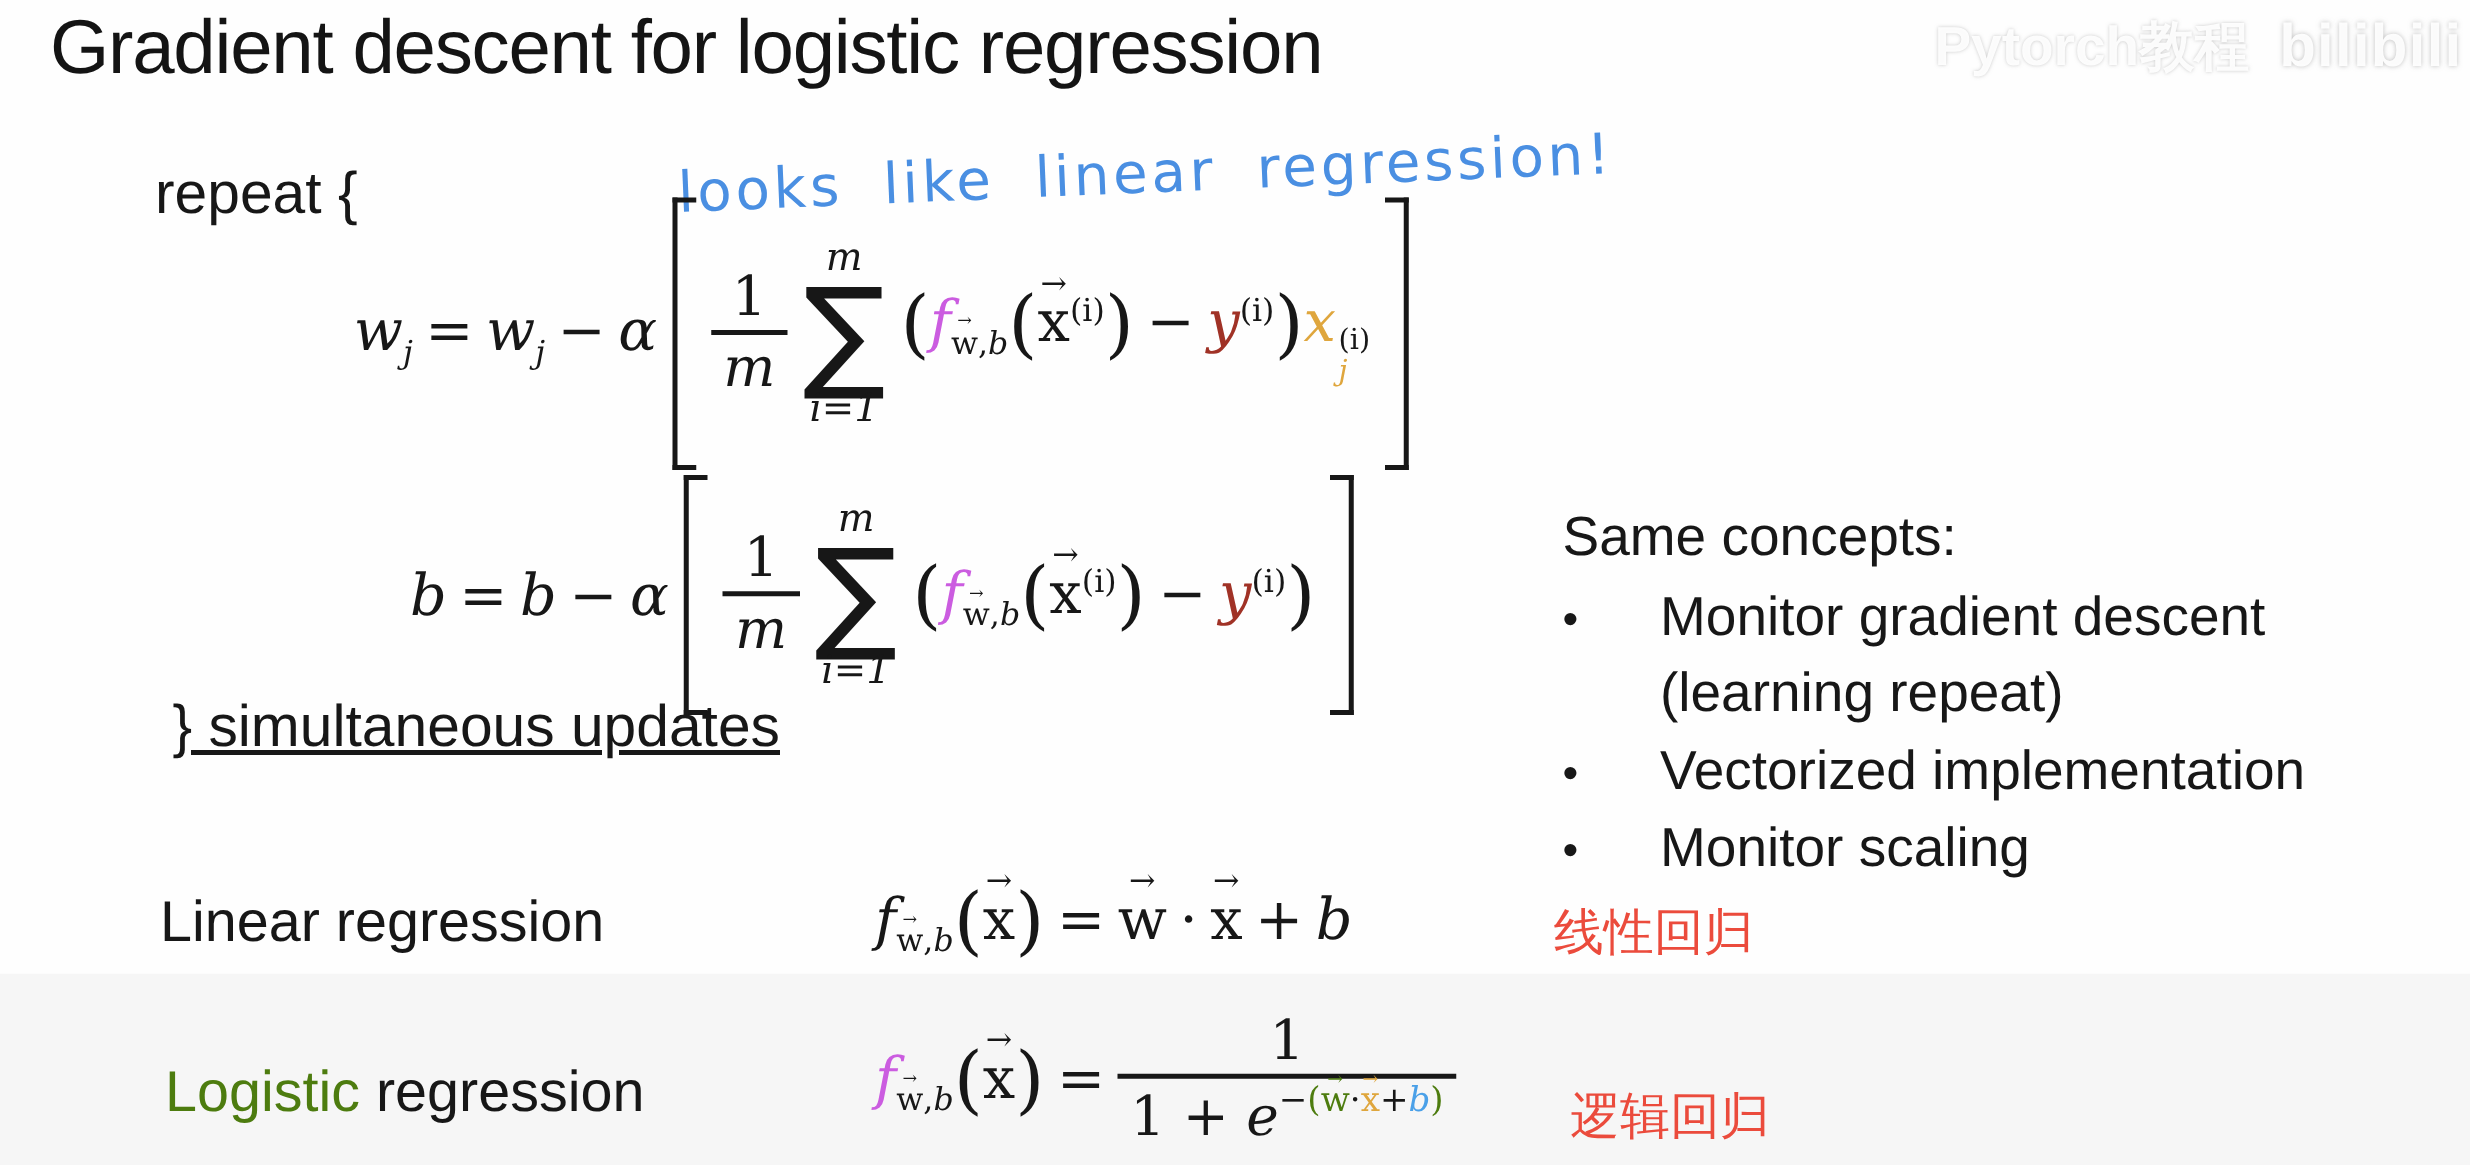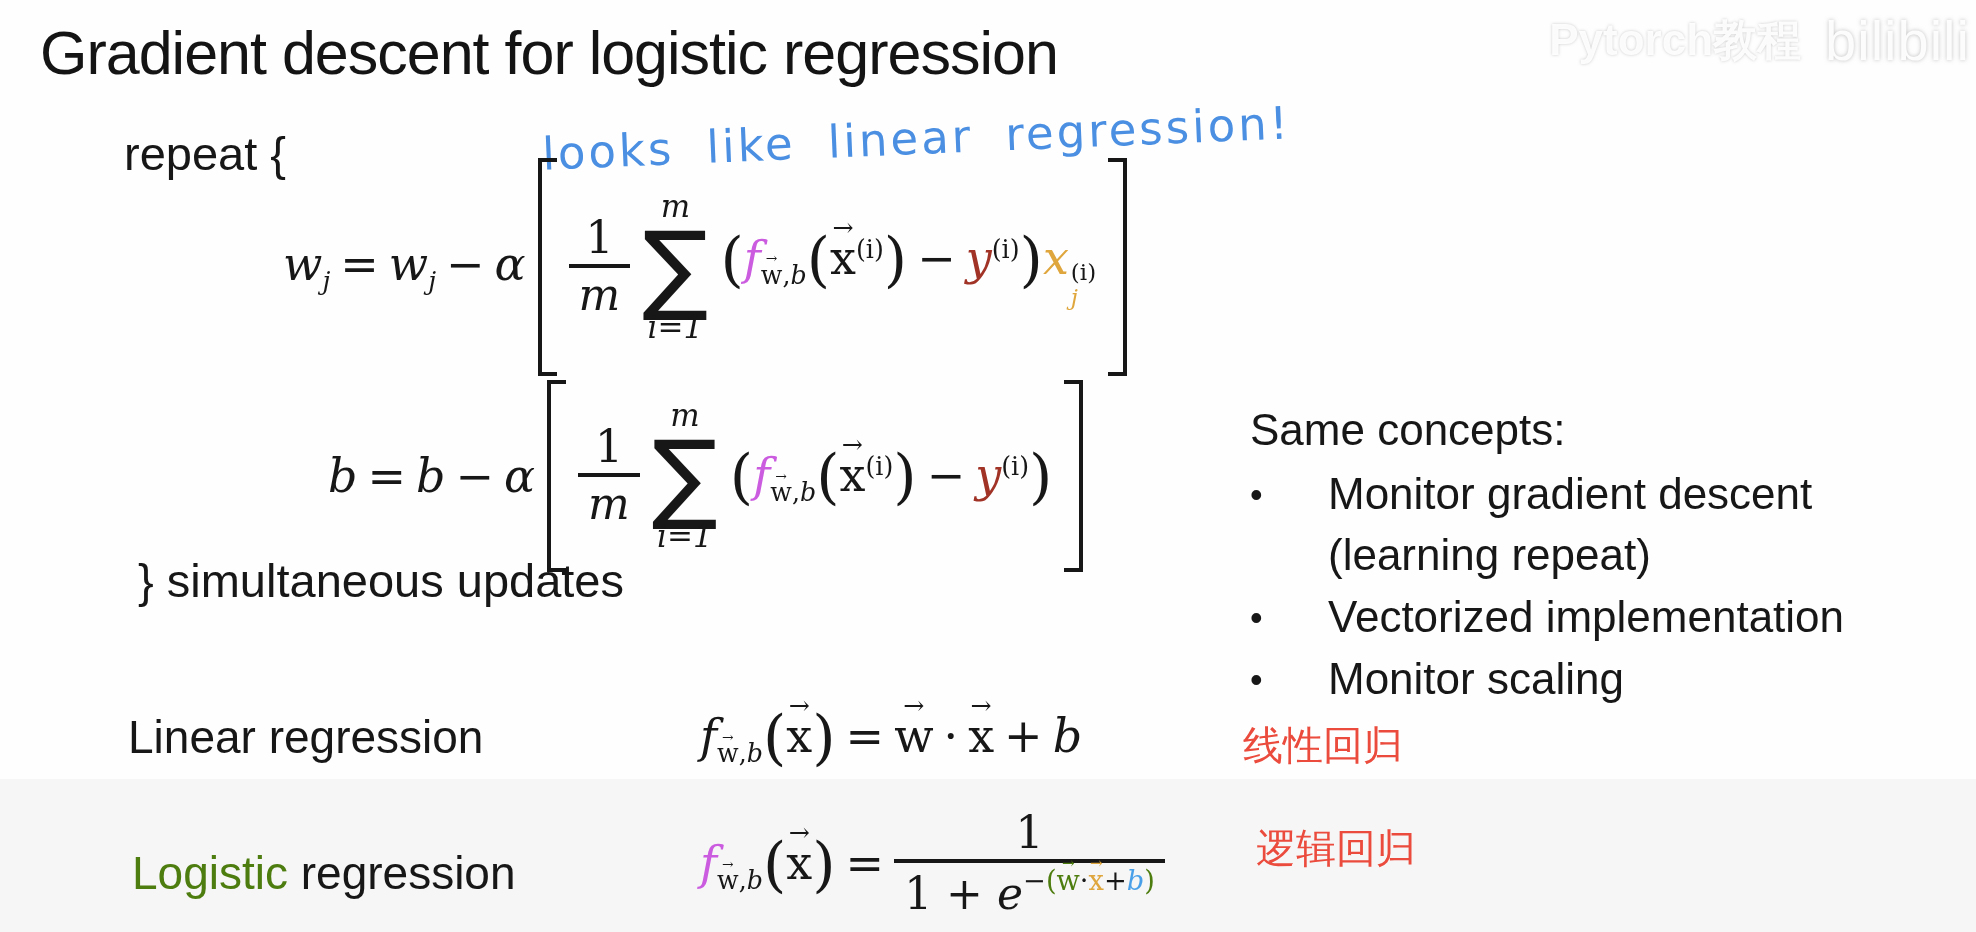--- a/index.html
+++ b/index.html
@@ -3,48 +3,48 @@
 <meta charset="utf-8">
 <style>
   html,body{margin:0;padding:0;background:#ffffff;}
   #slide{
     position:relative; width:1976px; height:932px; overflow:hidden;
     background:#fefefe; font-family:"Liberation Sans",sans-serif; color:#171717;
   }
   .band-bottom{position:absolute; left:0; top:779px; width:1976px; height:153px; background:#f6f6f6;}
 
   
-  .title{position:absolute; left:40px; top:2px; font-size:61px; letter-spacing:-1px; color:#141414; white-space:nowrap;margin-top:16px;}
+  .title{position:absolute; left:40px; top:2px; font-size:61px; letter-spacing:-1px; color:#141414; white-space:nowrap;}
   .repeat-open{position:absolute; left:124px; top:126px; font-size:47px;}
-  .repeat-close{position:absolute; left:138px; top:553px; font-size:47px;}
+  .repeat-close{position:absolute; left:138px; top:553px; font-size:47px;text-decoration:underline;}
   .linear-label{position:absolute; left:128px; top:710px; font-size:46px;}
   .logistic-label{position:absolute; left:132px; top:846px; font-size:46px; white-space:nowrap;}
   .blue{color:#4d7c0f;}
   .lightblue{color:#4aa0e8;}
   .magenta{color:#cb5ce0;}
   .darkred{color:#a03226;}
   .orange{color:#dfa63d;}
   .cn{position:absolute; font-size:40px; color:#eb4b3c; white-space:nowrap;}
   .cn.linear{left:1243px; top:718px;font-family:Liberation Serif, serif;}
-  .cn.logistic{left:1256px; top:821px;}
+  .cn.logistic{left:1256px; top:865px;}
 
   
   .hand{
     position:absolute; left:542px; top:112px; font-size:45px; color:#4a8fe2;
     font-family:"DejaVu Sans",sans-serif; letter-spacing:3px; word-spacing:15px;
     transform:rotate(-2.4deg); white-space:nowrap;
   }
 
   
   .watermark{
     position:absolute; top:8px; right:6px; display:flex; align-items:center; gap:24px;
     color:rgba(255,255,255,0.92); pointer-events:none; z-index:5; white-space:nowrap;
   }
   .watermark .wm-text{font-size:44px; font-weight:bold; text-shadow:0 0 3px rgba(150,150,150,0.5);}
-  .watermark .wm-brand{font-size:56px; font-weight:normal; letter-spacing:1px; text-shadow:0 0 4px rgba(140,140,140,0.55);}
+  .watermark .wm-brand{font-size:48px; font-weight:bold; letter-spacing:1px; text-shadow:0 0 4px rgba(140,140,140,0.55);}
 
   
   .concepts{position:absolute; left:1250px; top:403px; width:720px; font-size:44px; line-height:1.22;}
   .concepts .heading{margin-bottom:10px;}
   .c-row{display:flex; margin-top:8px;}
   .c-bullet{width:78px; flex:0 0 78px; font-size:36px; padding-top:6px;}
   .c-text{flex:1;}
 
   
   .formula{

